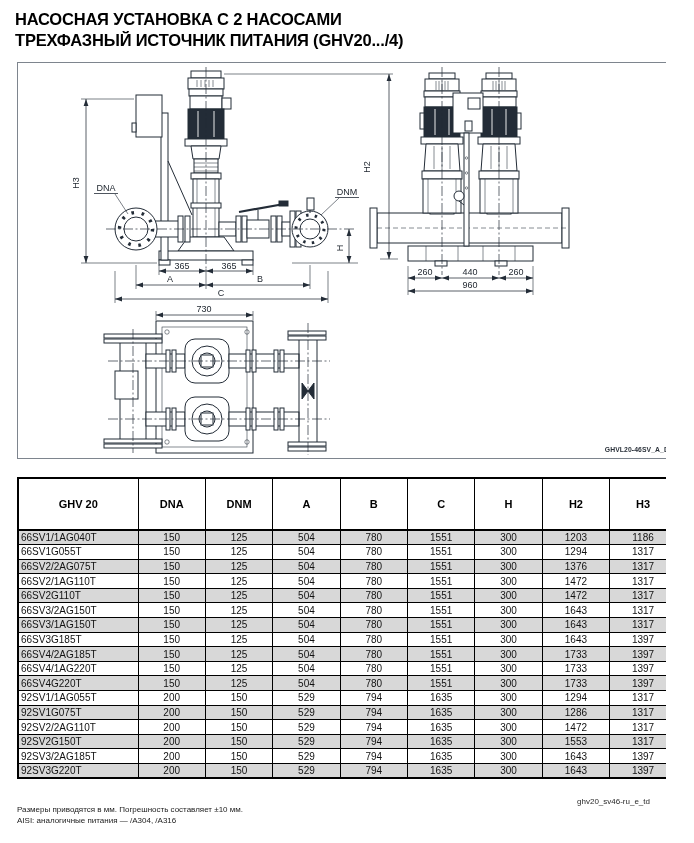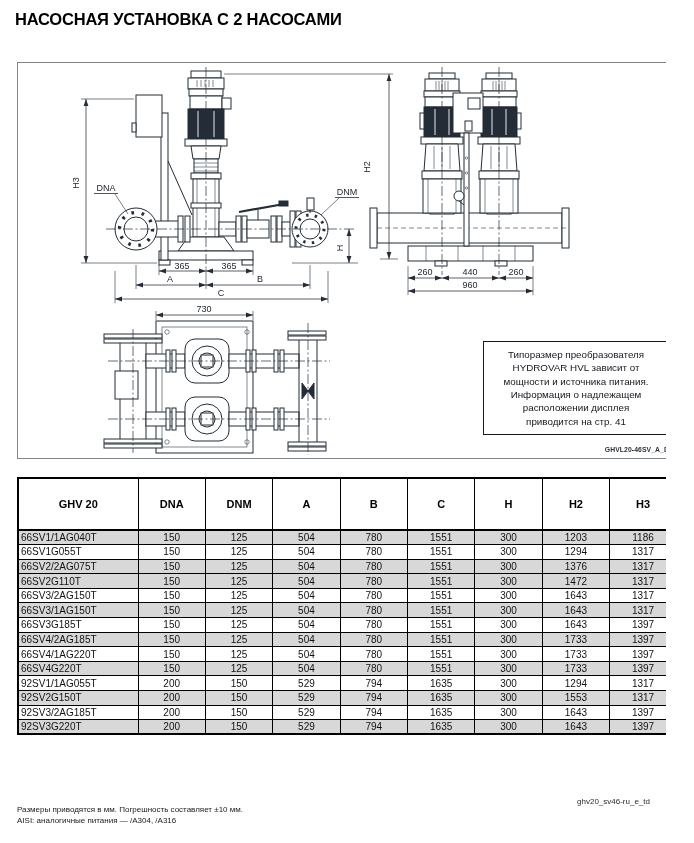--- a/index.html
+++ b/index.html
@@ -85,20 +85,21 @@
   .boltsM { fill:none; stroke:#232c37; stroke-width:3;   stroke-dasharray:2.4 6.4; }
   .dlab { font-family:"Liberation Sans",sans-serif; font-size:9px; fill:#1c232c; text-anchor:middle; }
 </style>
 </head>
 <body>
 
 <div class="page">
 
   <h1 class="title">
     <span>НАСОСНАЯ УСТАНОВКА С 2 НАСОСАМИ</span>
+    <span>ТРЕХФАЗНЫЙ ИСТОЧНИК ПИТАНИЯ (GHV20.../4)</span>
   </h1>
 
   <div class="figure">
     <svg width="661" height="397" viewBox="0 0 661 397">
       <defs>
         <marker id="ar" viewBox="0 0 8 6" refX="7.5" refY="3" markerWidth="8" markerHeight="6" orient="auto-start-reverse" markerUnits="userSpaceOnUse">
           <path d="M0.5,0.6 L7.5,3 L0.5,5.4 Z" fill="#232c37"></path>
         </marker>
         <g id="pumpF">
           <rect class="sw" x="-13" y="10" width="26" height="6"></rect>
@@ -312,28 +313,20 @@
         <path class="cl" d="M90,298 H312"></path>
         <path class="cl" d="M90,356 H312"></path>
 
         <line class="ext" x1="138" y1="257" x2="138" y2="248"></line>
         <line class="ext" x1="235" y1="257" x2="235" y2="248"></line>
         <line class="dim" x1="138" y1="252" x2="235" y2="252"></line>
         <text class="dlab" x="186" y="249">730</text>
       </g>
     </svg>
 
-    <div class="notebox">
-      <div>Типоразмер преобразователя</div>
-      <div>HYDROVAR HVL зависит от</div>
-      <div>мощности и источника питания.</div>
-      <div>Информация о надлежащем</div>
-      <div>расположении дисплея</div>
-      <div>приводится на стр. 41</div>
-    </div>
 
     <div class="drawid">GHVL20-46SV_A_DD</div>
   </div>
 
   <table class="dims">
     <colgroup>
       <col class="model">
         <col>
         <col>
         <col>
@@ -383,20 +376,31 @@
           <td class="model">66SV2/2AG075T</td>
           <td>150</td>
           <td>125</td>
           <td>504</td>
           <td>780</td>
           <td>1551</td>
           <td>300</td>
           <td>1376</td>
           <td>1317</td>
         </tr>
+        <tr>
+          <td class="model">66SV2/1AG110T</td>
+          <td>150</td>
+          <td>125</td>
+          <td>504</td>
+          <td>780</td>
+          <td>1551</td>
+          <td>300</td>
+          <td>1472</td>
+          <td>1317</td>
+        </tr>
         <tr class="stripe">
           <td class="model">66SV2G110T</td>
           <td>150</td>
           <td>125</td>
           <td>504</td>
           <td>780</td>
           <td>1551</td>
           <td>300</td>
           <td>1472</td>
           <td>1317</td>
@@ -469,20 +473,42 @@
         </tr>
         <tr>
           <td class="model">92SV1/1AG055T</td>
           <td>200</td>
           <td>150</td>
           <td>529</td>
           <td>794</td>
           <td>1635</td>
           <td>300</td>
           <td>1294</td>
+          <td>1317</td>
+        </tr>
+        <tr class="stripe">
+          <td class="model">92SV1G075T</td>
+          <td>200</td>
+          <td>150</td>
+          <td>529</td>
+          <td>794</td>
+          <td>1635</td>
+          <td>300</td>
+          <td>1286</td>
+          <td>1317</td>
+        </tr>
+        <tr>
+          <td class="model">92SV2/2AG110T</td>
+          <td>200</td>
+          <td>150</td>
+          <td>529</td>
+          <td>794</td>
+          <td>1635</td>
+          <td>300</td>
+          <td>1472</td>
           <td>1317</td>
         </tr>
         <tr class="stripe">
           <td class="model">92SV2G150T</td>
           <td>200</td>
           <td>150</td>
           <td>529</td>
           <td>794</td>
           <td>1635</td>
           <td>300</td>

